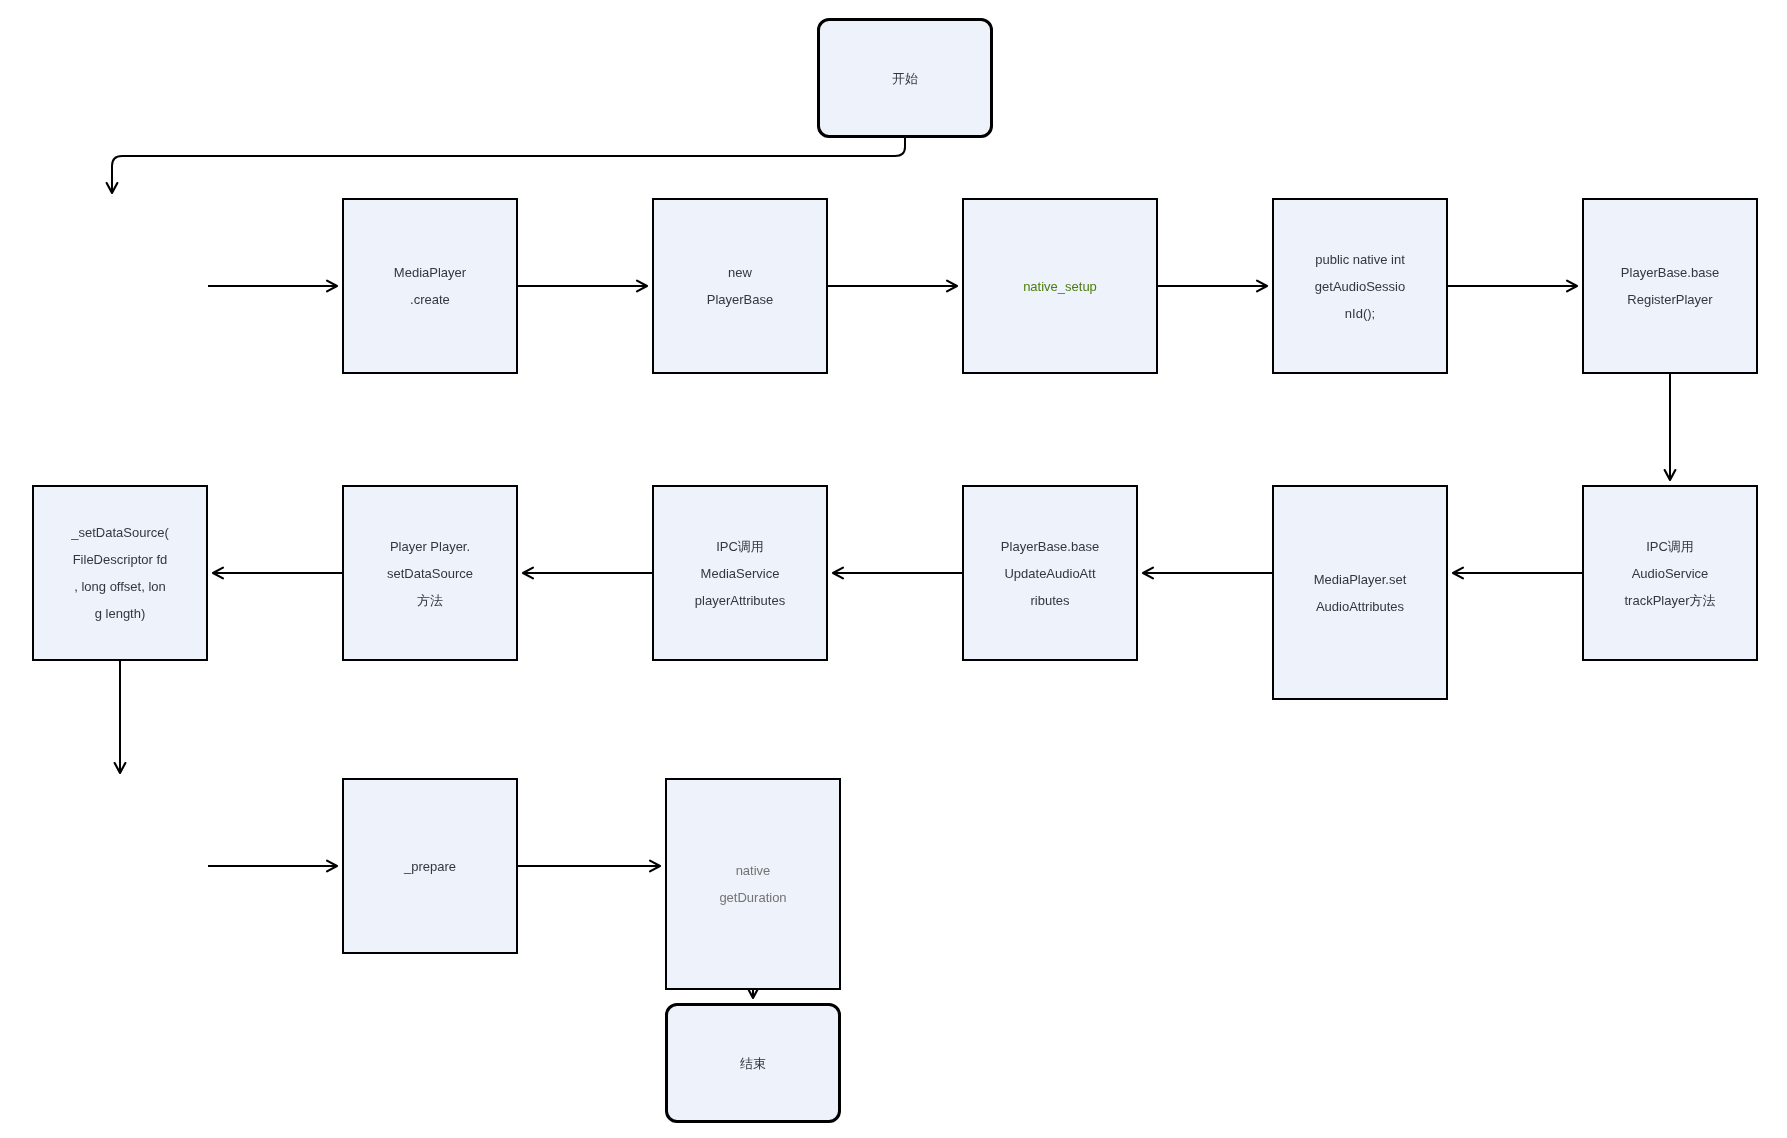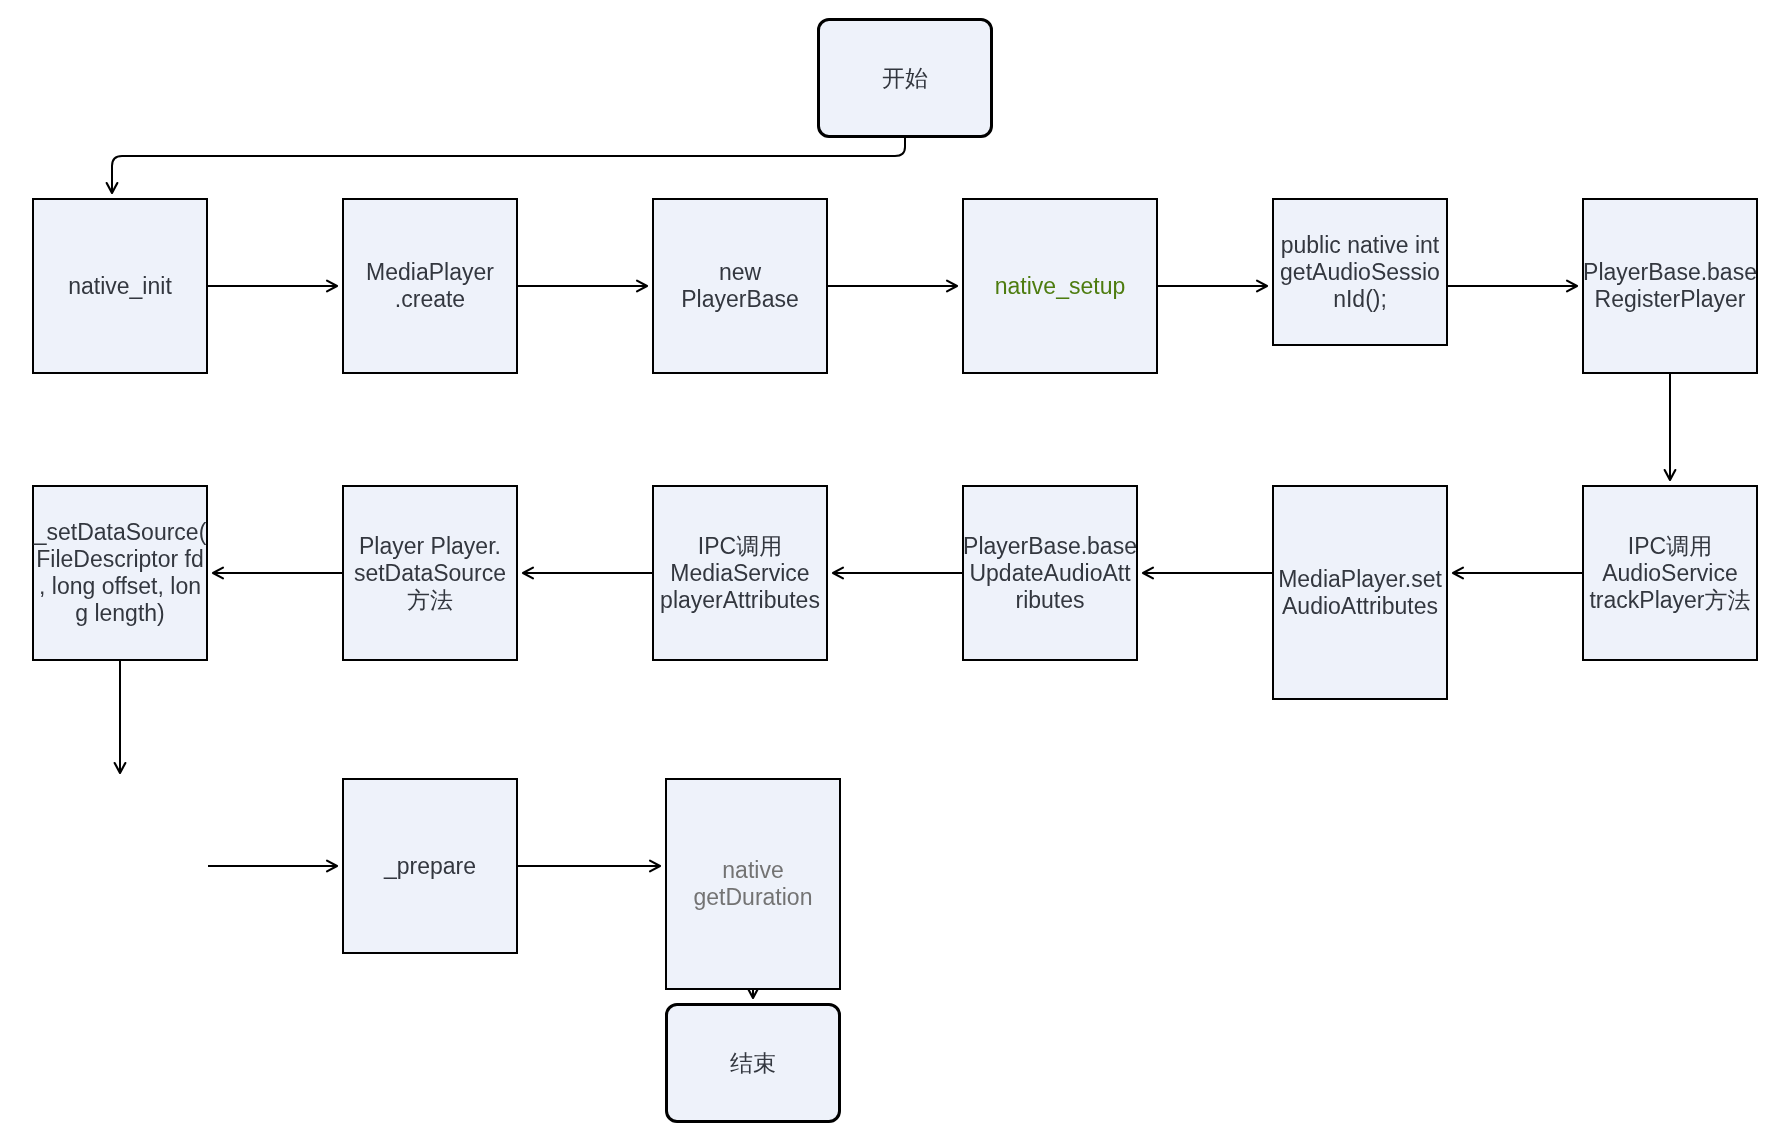--- a/index.html
+++ b/index.html
@@ -24,21 +24,21 @@
     stroke-width: 2;
   }
   .node {
     position: absolute;
     box-sizing: border-box;
     border: 2px solid #000000;
     display: flex;
     align-items: center;
     justify-content: center;
     text-align: center;
-    font-size: 23px;
+    font-size: 13px;
     line-height: 27px;
     white-space: pre-line;
     padding: 2px 4px;
   }
   .node.terminal {
     border-width: 3px;
     border-radius: 12px;
   }
 </style>
 </head>
@@ -62,27 +62,26 @@
       <path d="M1272,573 L1143,573" class="edge" stroke="#000000" marker-end="url(#arrowhead)"></path>
       <path d="M962,573 L833,573" class="edge" stroke="#000000" marker-end="url(#arrowhead)"></path>
       <path d="M652,573 L523,573" class="edge" stroke="#000000" marker-end="url(#arrowhead)"></path>
       <path d="M342,573 L213,573" class="edge" stroke="#000000" marker-end="url(#arrowhead)"></path>
       <path d="M120,661 L120,773" class="edge" stroke="#000000" marker-end="url(#arrowhead)"></path>
       <path d="M208,866 L337,866" class="edge" stroke="#000000" marker-end="url(#arrowhead)"></path>
       <path d="M518,866 L660,866" class="edge" stroke="#000000" marker-end="url(#arrowhead)"></path>
       <path d="M753,954 L753,998" class="edge" stroke="#000000" marker-end="url(#arrowhead)"></path>
     </svg>
 <div class="node terminal" style="left: 817px; top: 18px; width: 176px; height: 120px; background: rgb(238, 242, 250); border-color: rgb(0, 0, 0); color: rgb(51, 55, 63);"><span>开始</span></div>
-    <div class="node" style="left: 32px; top: 198px; width: 176px; height: 176px; background: rgb(238, 242, 250); border-color: rgb(0, 0, 0); color: rgb(51, 55, 63);"><span>native_init</span></div>
     <div class="node" style="left: 342px; top: 198px; width: 176px; height: 176px; background: rgb(238, 242, 250); border-color: rgb(0, 0, 0); color: rgb(51, 55, 63);"><span>MediaPlayer
 .create</span></div>
     <div class="node" style="left: 652px; top: 198px; width: 176px; height: 176px; background: rgb(238, 242, 250); border-color: rgb(0, 0, 0); color: rgb(51, 55, 63);"><span>new
 PlayerBase</span></div>
     <div class="node" style="left: 962px; top: 198px; width: 196px; height: 176px; background: rgb(238, 242, 250); border-color: rgb(0, 0, 0); color: #4d7c0f;"><span>native_setup</span></div>
-    <div class="node" style="left: 1272px; top: 198px; width: 176px; height: 148px; background: rgb(238, 242, 250); border-color: rgb(0, 0, 0); color: rgb(51, 55, 63);"><span>public native int
+    <div class="node" style="left: 1272px; top: 198px; width: 176px; height: 176px; background: rgb(238, 242, 250); border-color: rgb(0, 0, 0); color: rgb(51, 55, 63);"><span>public native int
 getAudioSessio
 nId();</span></div>
     <div class="node" style="left: 1582px; top: 198px; width: 176px; height: 176px; background: rgb(238, 242, 250); border-color: rgb(0, 0, 0); color: rgb(51, 55, 63);"><span>PlayerBase.base
 RegisterPlayer</span></div>
     <div class="node" style="left: 1582px; top: 485px; width: 176px; height: 176px; background: rgb(238, 242, 250); border-color: rgb(0, 0, 0); color: rgb(51, 55, 63);"><span>IPC调用
 AudioService
 trackPlayer方法</span></div>
     <div class="node" style="left: 1272px; top: 485px; width: 176px; height: 215px; background: rgb(238, 242, 250); border-color: rgb(0, 0, 0); color: rgb(51, 55, 63);"><span>MediaPlayer.set
 AudioAttributes</span></div>
     <div class="node" style="left: 962px; top: 485px; width: 176px; height: 176px; background: rgb(238, 242, 250); border-color: rgb(0, 0, 0); color: rgb(51, 55, 63);"><span>PlayerBase.base

